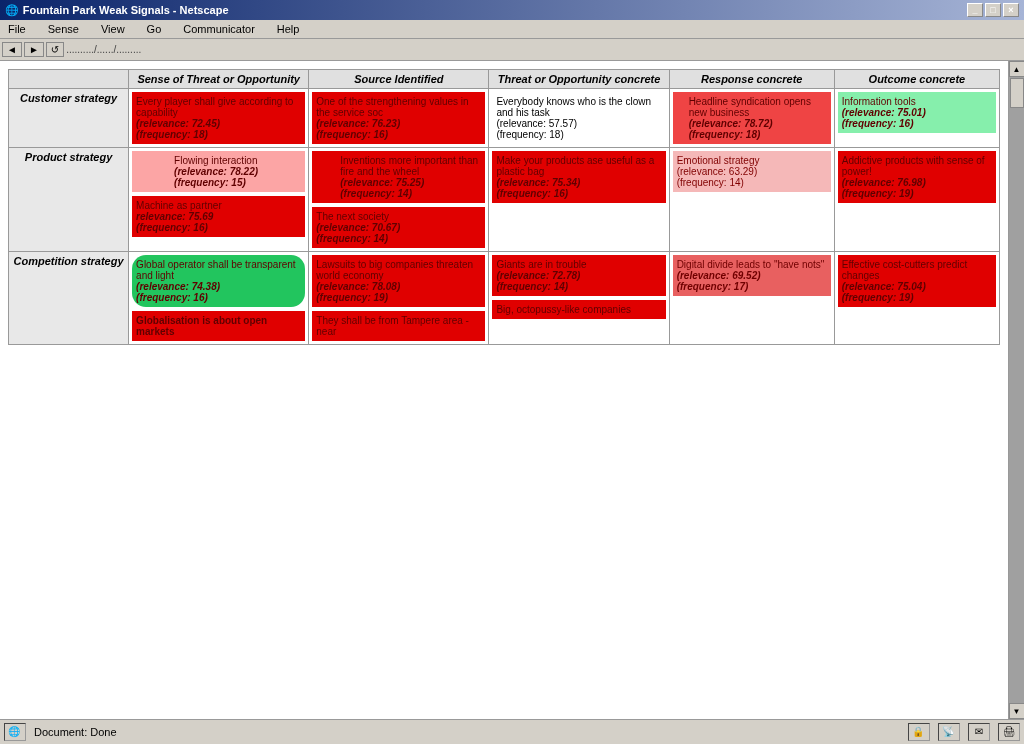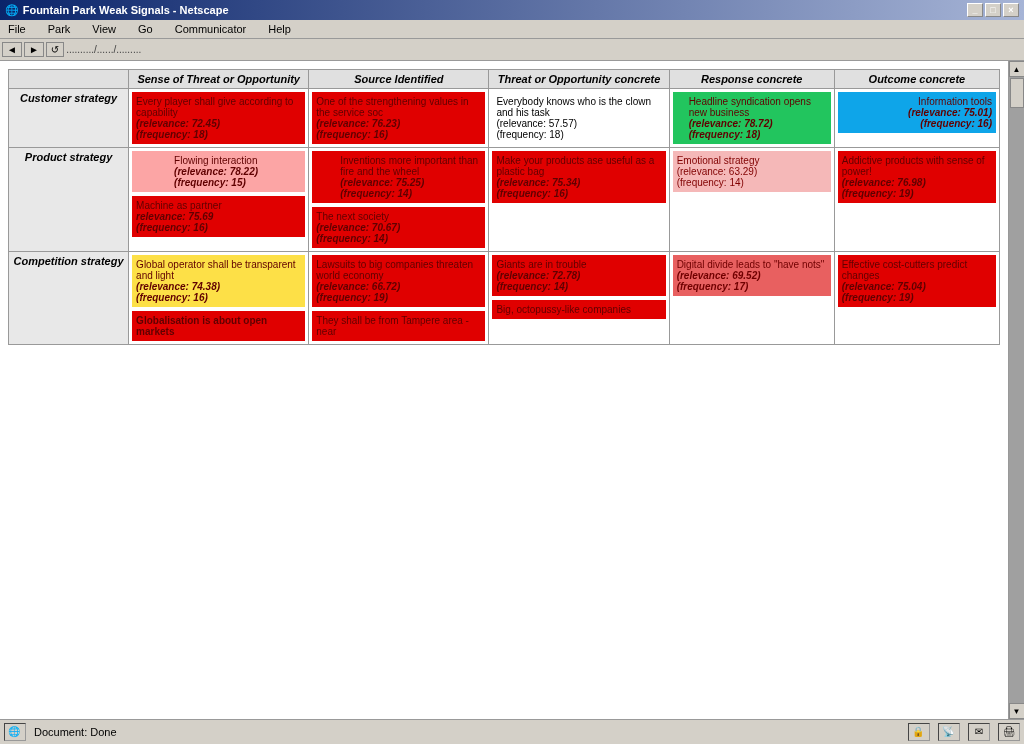--- a/index.html
+++ b/index.html
@@ -169,21 +169,21 @@
   </div>
   <div class="window-controls">
     <div class="win-btn">_</div>
     <div class="win-btn">□</div>
     <div class="win-btn">×</div>
   </div>
 </div>
 
 <div class="menubar">
   <span>File</span>
-  <span>Park</span>
+  <span>Sense</span>
   <span>View</span>
   <span>Go</span>
   <span>Communicator</span>
   <span>Help</span>
 </div>
 
 <div class="toolbar">
   <div class="toolbar-btn">◄</div>
   <div class="toolbar-btn">►</div>
   <div class="toolbar-btn">↺</div>
@@ -225,28 +225,28 @@
             </div>
           </td>
           <td>
             <div class="cell-inner" style="background:#ffffff; color:#000000;">
               Everybody knows who is the clown and his task<br>
               (relevance: 57.57)<br>
               (frequency: 18)
             </div>
           </td>
           <td>
-            <div class="cell-inner" style="background:#22c55e; color:#600000;padding-left:16px;">
+            <div class="cell-inner" style="background:#ef4444; color:#600000;padding-left:16px;">
               Headline syndication opens new business<br>
               <span class="bold-red">(relevance: 78.72)</span><br>
               <span class="bold-red">(frequency: 18)</span>
             </div>
           </td>
           <td>
-            <div class="cell-inner" style="background:#0ea5e9; color:#600000;text-align:right;">
+            <div class="cell-inner" style="background:#86efac; color:#600000;">
               Information tools<br>
               <span class="bold-red">(relevance: 75.01)</span><br>
               <span class="bold-red">(frequency: 16)</span>
             </div>
           </td>
         </tr>
 
         <tr>
           <td class="row-header" rowspan="1">
             <em>Product strategy</em>
@@ -301,35 +301,35 @@
             </div>
           </td>
         </tr>
 
         <tr>
           <td class="row-header">
             <em>Competition strategy</em>
           </td>
           <td>
             <div class="cell-container">
-              <div class="cell-inner" style="background:#fde047; color:#600000;">
+              <div class="cell-inner" style="background:#22c55e; color:#600000;border-radius:14px;">
                 Global operator shall be transparent and light<br>
                 <span class="bold-red">(relevance: 74.38)</span><br>
                 <span class="bold-red">(frequency: 16)</span>
               </div>
               <div class="cell-inner" style="background:#e00000; color:#600000;font-weight:bold;">
                 Globalisation is about open markets
               </div>
             </div>
           </td>
           <td>
             <div class="cell-container">
               <div class="cell-inner" style="background:#e00000; color:#600000;">
                 Lawsuits to big companies threaten world economy<br>
-                <span class="bold-red">(relevance: 66.72)</span><br>
+                <span class="bold-red">(relevance: 78.08)</span><br>
                 <span class="bold-red">(frequency: 19)</span>
               </div>
               <div class="cell-inner" style="background:#e00000; color:#600000;">
                 They shall be from Tampere area - near
               </div>
             </div>
           </td>
           <td>
             <div class="cell-container">
               <div class="cell-inner" style="background:#e00000; color:#600000;">

